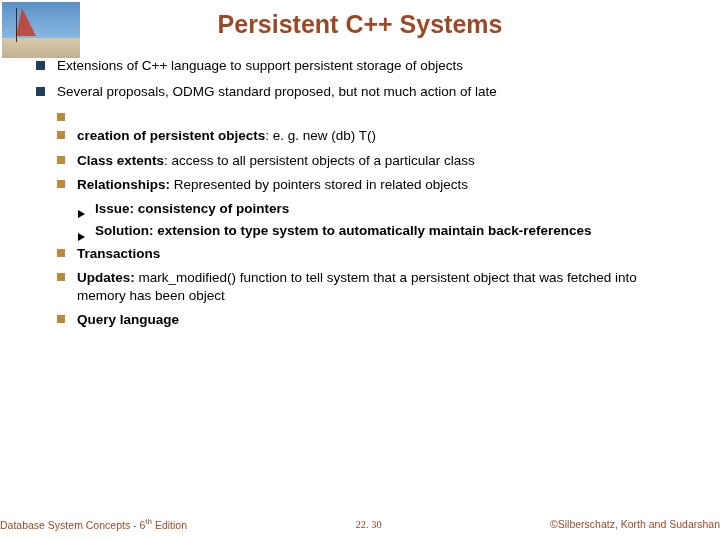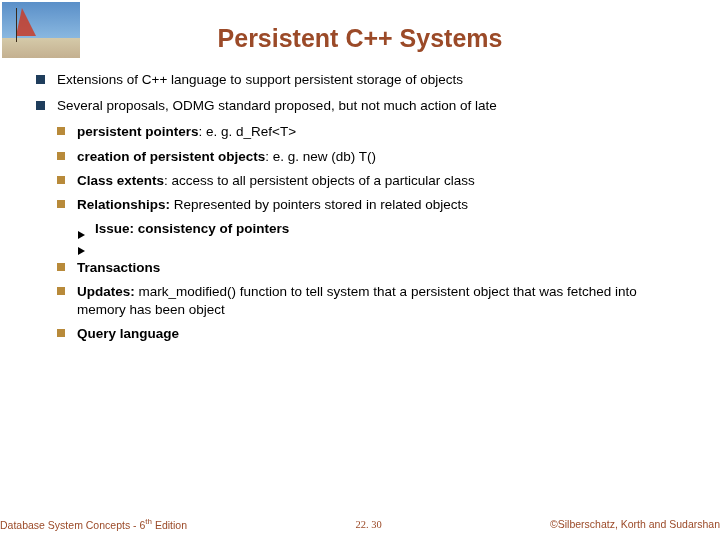--- a/index.html
+++ b/index.html
@@ -40,21 +40,21 @@
     top: 6px;
     width: 1px;
     height: 34px;
     background: #3a2a1a;
   }
   .title {
     text-align: center;
     font-size: 25px;
     font-weight: bold;
     color: #9b4a28;
-    padding-top: 24px;
+    padding-top: 10px;
     padding-bottom: 18px;
   }
   .content {
     padding: 0 36px 0 36px;
     font-size: 13.5px;
     color: #000;
     line-height: 1.35;
   }
   .l1 {
     display: flex;
@@ -134,41 +134,41 @@
     <div class="sq"></div>
     <div>Extensions of C++ language to support persistent storage of objects</div>
   </div>
   <div class="l1">
     <div class="sq"></div>
     <div>Several proposals, ODMG standard proposed, but not much action of late</div>
   </div>
   <div class="l2-wrap">
     <div class="l2">
       <div class="dot"></div>
-      <div><b>persistent pointers</b><span>: e. g. d_Ref&lt;T&gt;</span></div>
     </div>
     <div class="l2">
       <div class="dot"></div>
       <div><b>creation of persistent objects</b><span>: e. g. new (db) T()</span></div>
     </div>
     <div class="l2">
       <div class="dot"></div>
       <div><b>Class extents</b><span>: access to all persistent objects of a particular class</span></div>
     </div>
     <div class="l2">
       <div class="dot"></div>
       <div><b>Relationships:</b><span> Represented by pointers stored in related objects</span></div>
     </div>
     <div class="l3-wrap">
       <div class="l3">
         <div class="arr"></div>
         <div>Issue: consistency of pointers</div>
       </div>
       <div class="l3">
         <div class="arr"></div>
+        <div>Solution: extension to type system to automatically maintain back-references</div>
       </div>
     </div>
     <div class="l2">
       <div class="dot"></div>
       <div><b>Transactions</b></div>
     </div>
     <div class="l2">
       <div class="dot"></div>
       <div><b>Updates:</b><span> mark_modified() function to tell system that a persistent object that was fetched into memory has been object</span></div>
     </div>

